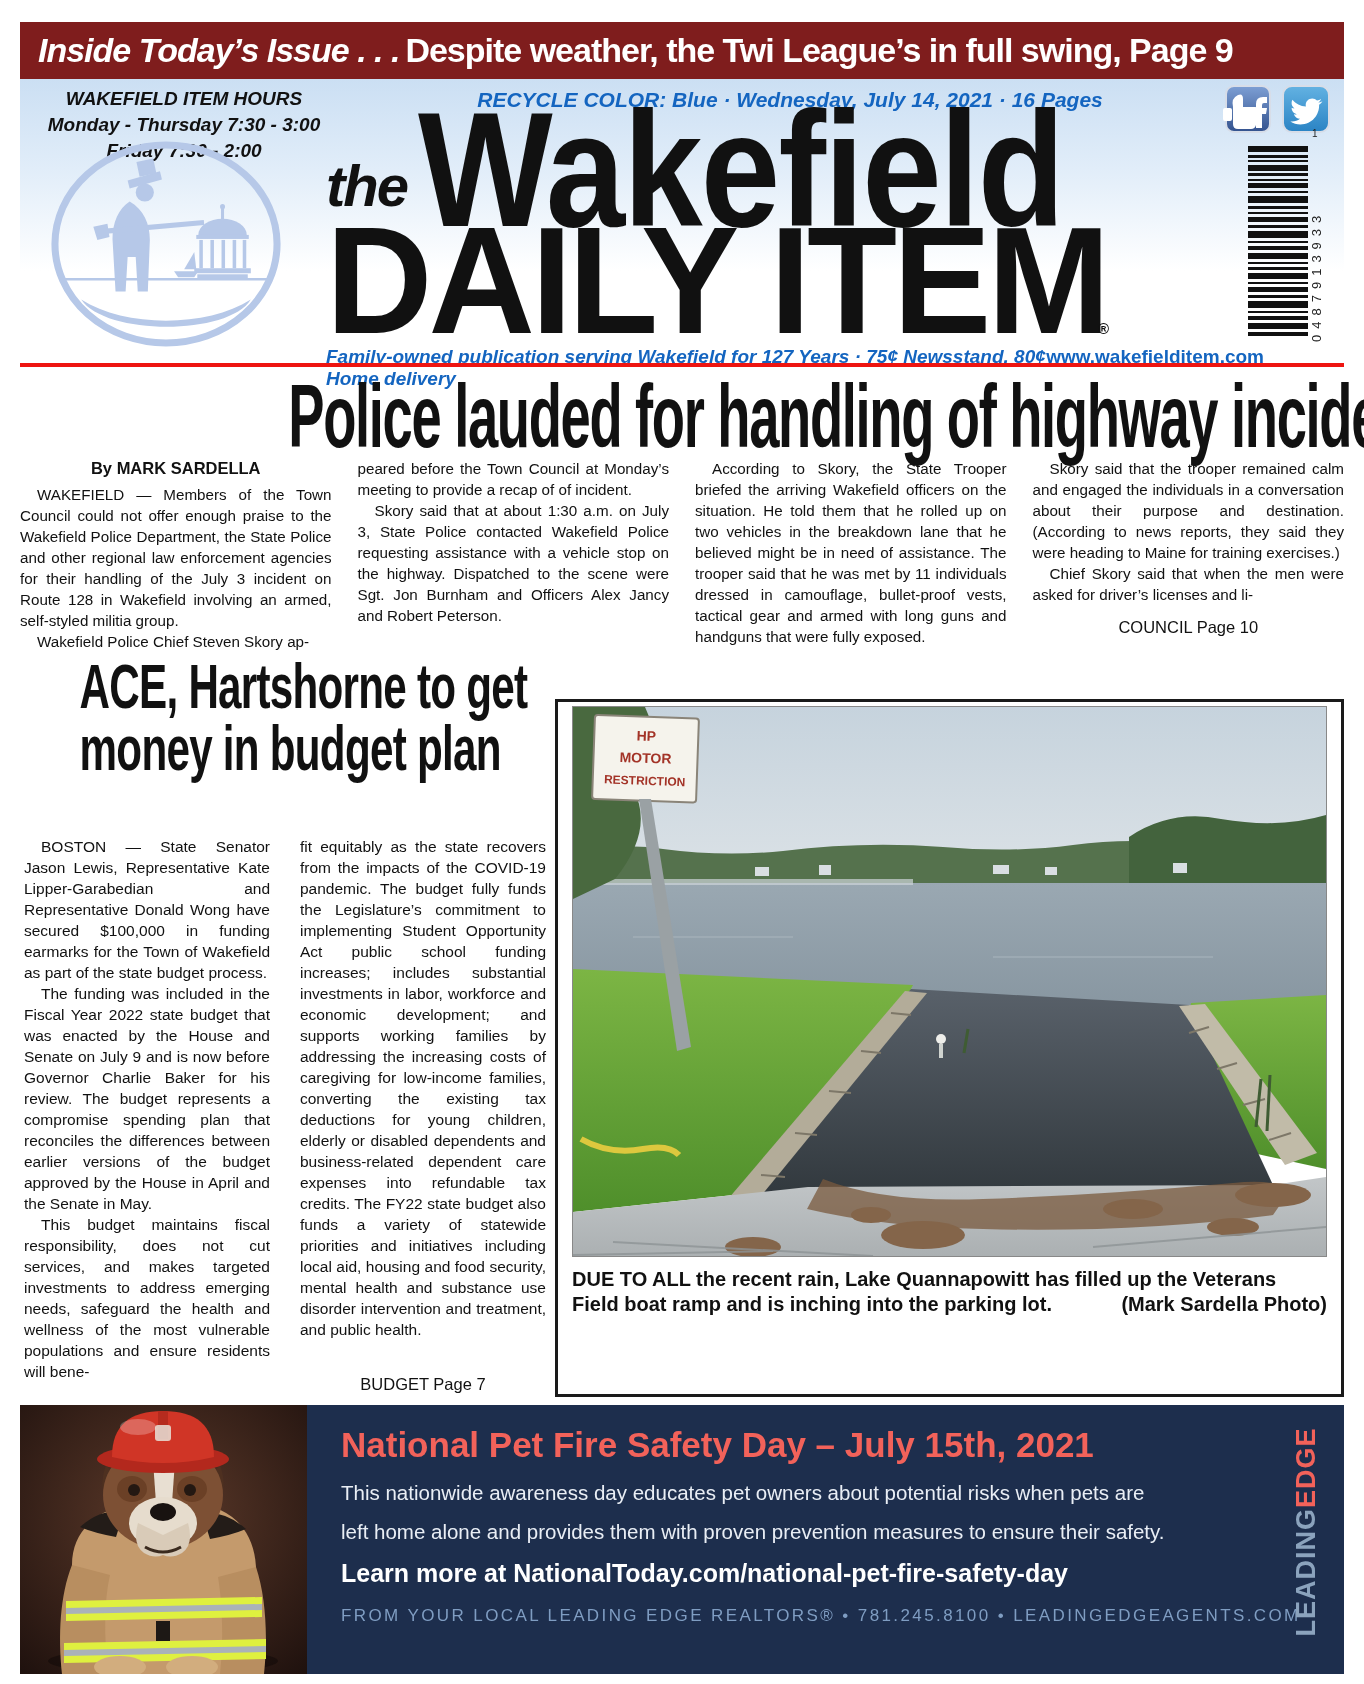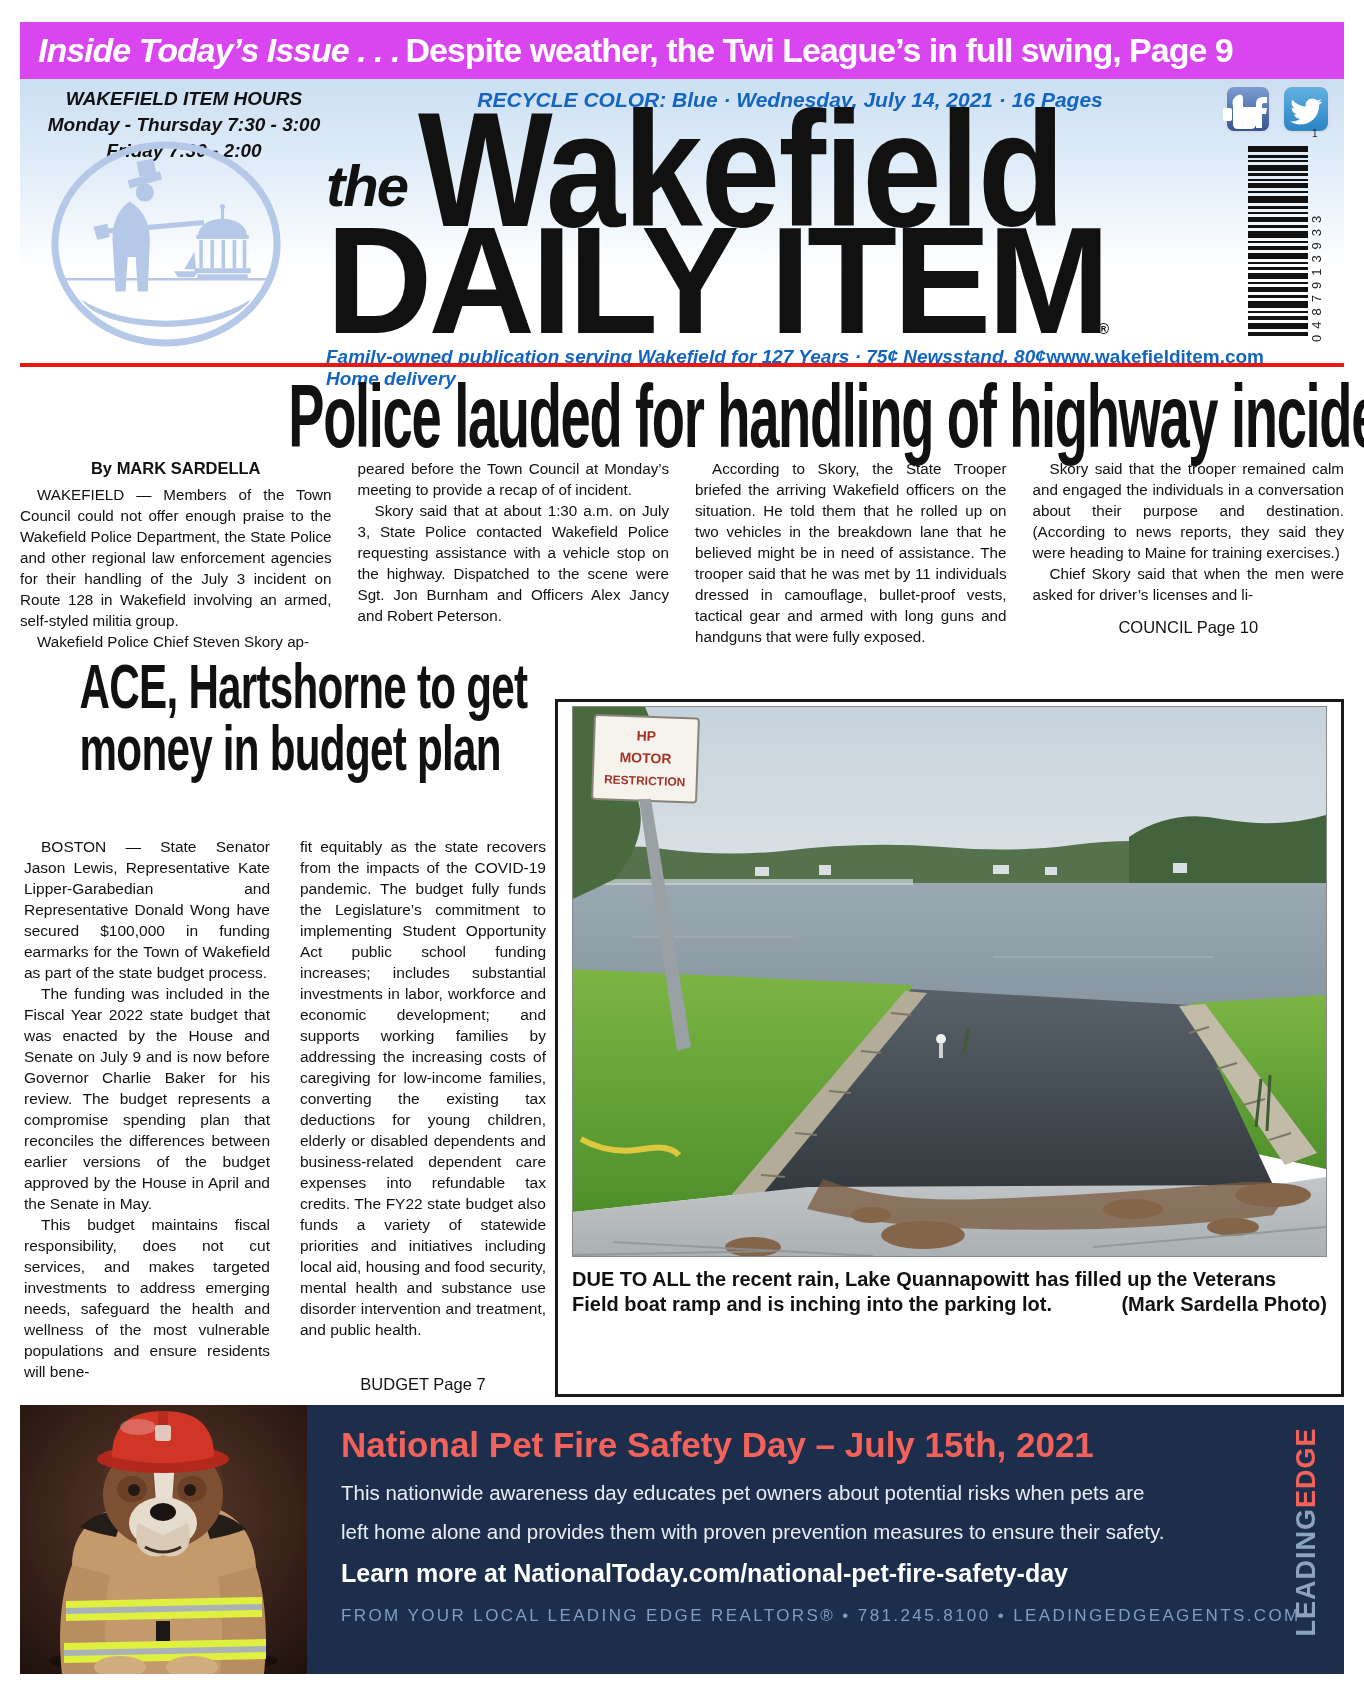--- a/index.html
+++ b/index.html
@@ -1,19 +1,19 @@
 <!DOCTYPE html>
 <html><head>
 <meta charset="utf-8">
 <style>
   html,body{margin:0;padding:0;background:#fbfaf7;}
   .page{position:relative;width:1364px;height:1684px;background:#ffffff;margin:0 auto;
         font-family:"Liberation Sans",sans-serif;color:#111;overflow:hidden;}
   
-  .top-banner{position:absolute;left:20px;top:22px;width:1324px;height:57px;background:#d946ef;
+  .top-banner{position:absolute;left:20px;top:22px;width:1324px;height:57px;background:#7f1d1d;
               color:#fff;display:flex;align-items:center;padding-left:18px;box-sizing:border-box;
               white-space:nowrap;overflow:hidden;}
   .banner-lead{font-size:34px;font-weight:bold;font-style:italic;letter-spacing:-1px;}
   .banner-rest{font-size:34px;font-weight:bold;letter-spacing:-1px;margin-left:6px;}
   
   .header-band{position:absolute;left:20px;top:79px;width:1324px;height:282px;
                background:linear-gradient(180deg,#cbdff3 0%,#e1edf9 32%,#ffffff 68%);}
   .hours{position:absolute;left:34px;top:86px;width:300px;text-align:center;
          font-weight:bold;font-style:italic;font-size:19px;line-height:26px;}
   .recycle{position:absolute;left:420px;top:88px;width:740px;text-align:center;color:#1465c0;

